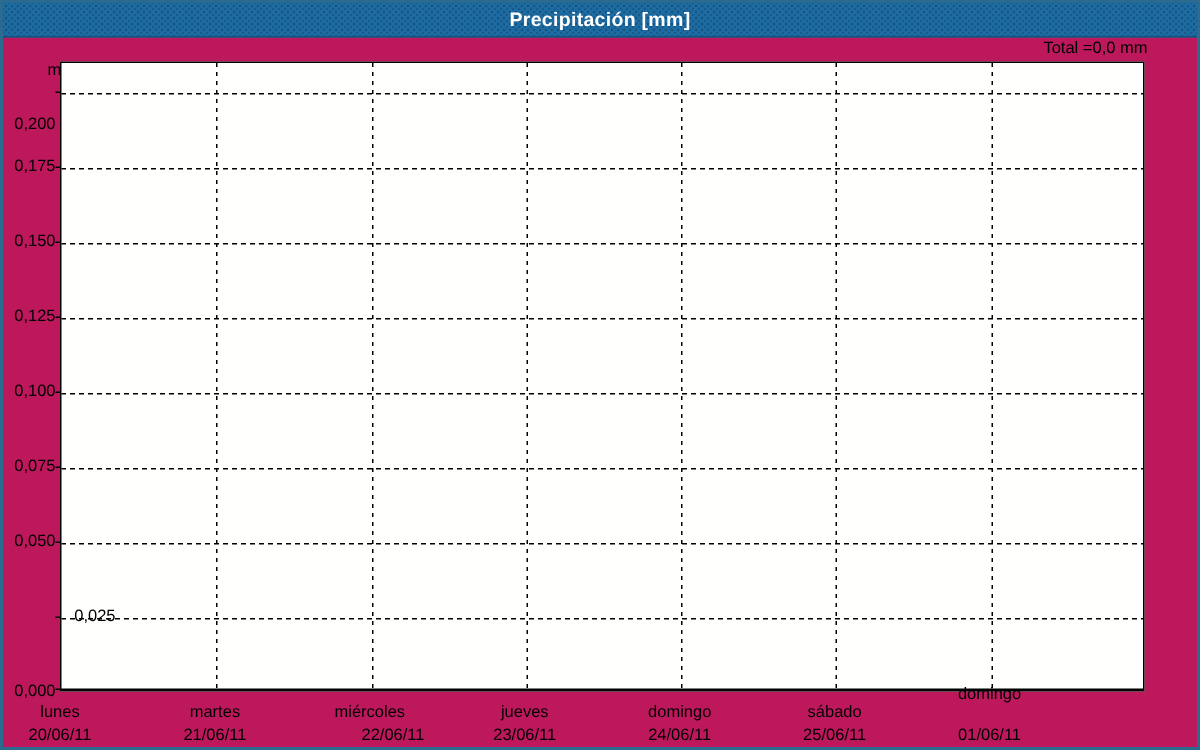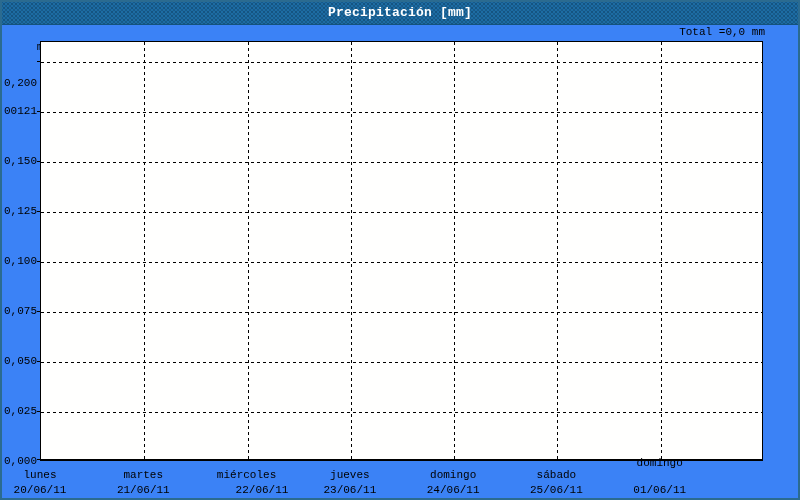--- a/index.html
+++ b/index.html
@@ -7,22 +7,21 @@
     width: 800px; height: 500px;
     font-family: "Liberation Sans", sans-serif;
     background: #ffffff;
     overflow: hidden;
   }
   .frame {
     position: relative;
     width: 800px; height: 500px;
     box-sizing: border-box;
     border: 2px solid #2b6b90;
-    background: #3b82f6;
-    font-family: Liberation Mono, monospace;
+    background: #be185d;
   }
   .titlebar {
     position: relative;
     height: 22px;
     background-color: #1d6ca3;
     background-image:
       radial-gradient(rgba(8,45,75,0.38) 0.8px, transparent 1.1px),
       radial-gradient(rgba(8,45,75,0.28) 0.8px, transparent 1.1px);
     background-size: 4px 4px, 4px 4px;
     background-position: 0 0, 2px 2px;
@@ -118,33 +117,33 @@
         <div class="vgrid" style="left: 103px;"></div>
         <div class="vgrid" style="left: 207px;"></div>
         <div class="vgrid" style="left: 310px;"></div>
         <div class="vgrid" style="left: 413px;"></div>
         <div class="vgrid" style="left: 516px;"></div>
         <div class="vgrid" style="left: 620px;"></div>
       </div>
     <div id="yaxis">
         <div class="ylab" style="top: 29px; margin-top: 22px;">0,200</div>
         <div class="ytick" style="left: 35px; top: 36px;"></div>
-        <div class="ylab" style="top: 79px;">00121</div>
+        <div class="ylab" style="top: 79px;">0,175</div>
         <div class="ytick" style="left: 35px; top: 86px;"></div>
         <div class="ylab" style="top: 129px;">0,150</div>
         <div class="ytick" style="left: 35px; top: 136px;"></div>
         <div class="ylab" style="top: 179px; text-align: right;">0,125</div>
         <div class="ytick" style="left: 35px; top: 186px;"></div>
         <div class="ylab" style="top: 229px;">0,100</div>
         <div class="ytick" style="left: 35px; top: 236px;"></div>
         <div class="ylab" style="top: 279px;">0,075</div>
         <div class="ytick" style="left: 35px; top: 286px;"></div>
         <div class="ylab" style="top: 329px;">0,050</div>
         <div class="ytick" style="left: 35px; top: 336px;"></div>
-        <div class="ylab" style="top: 379px;">0,025</div>
+        <div class="ylab" style="top: 379px; padding-left: 40px;">0,025</div>
         <div class="ytick" style="left: 35px; top: 386px;"></div>
         <div class="ylab" style="top: 429px;">0,000</div>
         <div class="ytick" style="left: 35px; top: 434px;"></div>
       </div>
     <div id="xaxis">
         <div class="xlab" style="left: -17px; top: 443px;">lunes</div>
         <div class="xlab" style="left: -17px; top: 458px;">20/06/11</div>
         <div class="xlab" style="left: 86.2857px; top: 443px;">martes</div>
         <div class="xlab" style="left: 86.2857px; top: 458px;">21/06/11</div>
         <div class="xlab" style="left: 189.571px; top: 443px;">miércoles</div>

